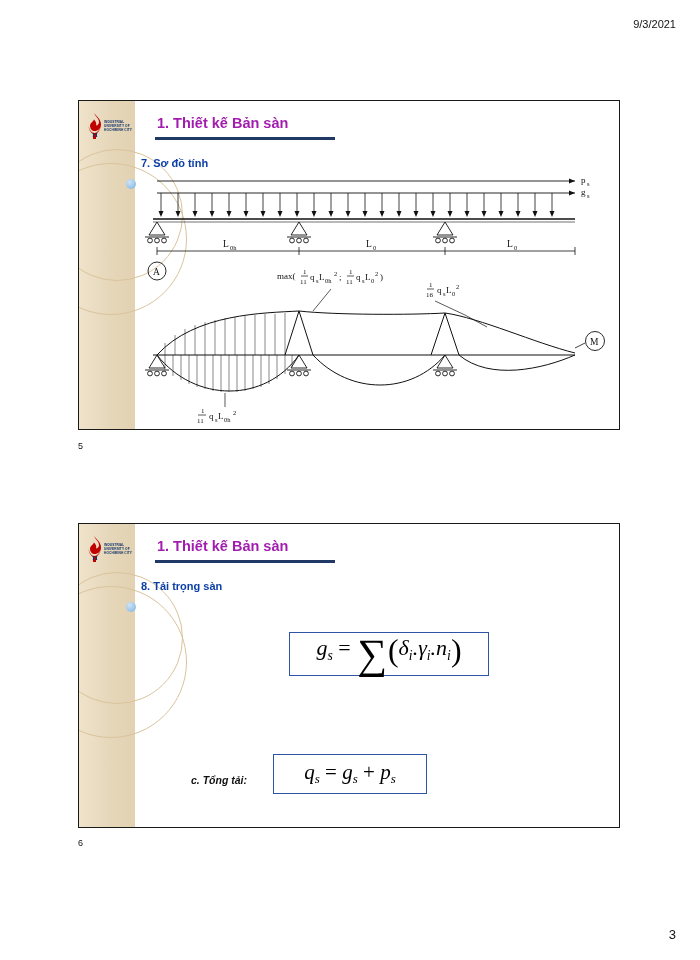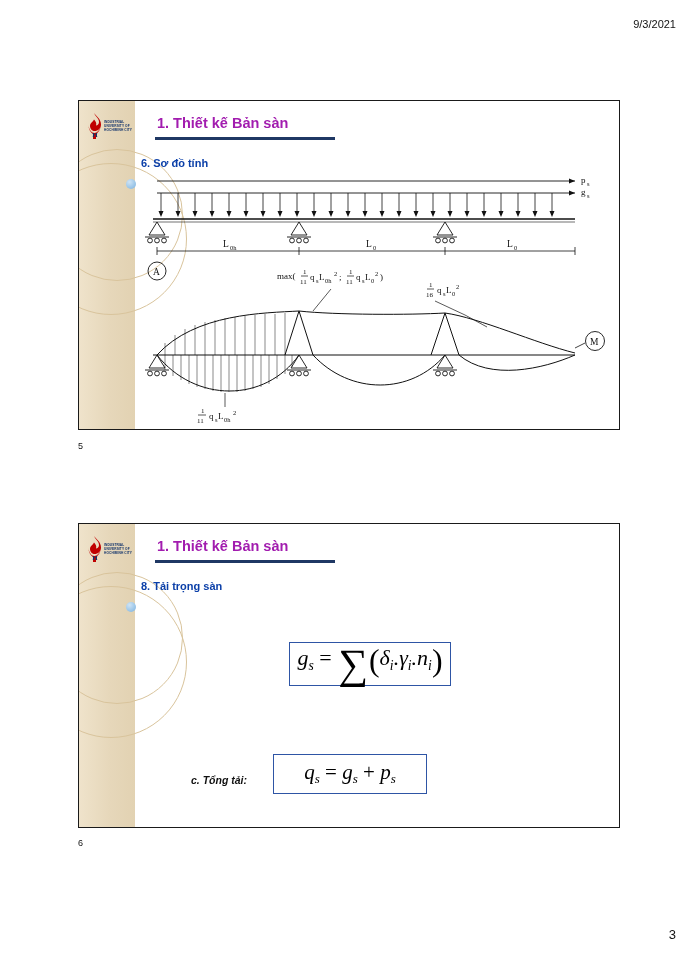--- a/index.html
+++ b/index.html
@@ -197,21 +197,21 @@
       <div>INDUSTRIAL</div>
       <div>UNIVERSITY OF</div>
       <div>HOCHIMINH CITY</div>
     </div>
   </div>
 
   <div class="slide-title">1. Thiết kế Bản sàn</div>
   <div class="title-rule"></div>
 
   <div class="bullet-dot" style="top:78px"></div>
-  <div class="sub-heading" style="top:56px">6. Sơ đồ tính</div>
+  <div class="sub-heading" style="top:56px">7. Sơ đồ tính</div>
 
   <div class="diagram">
     <svg width="486" height="265" viewBox="0 0 486 265">
 
       <g stroke="#111" stroke-width="0.9" fill="none">
 
         <line x1="22" y1="18" x2="440" y2="18"></line>
 
         <line x1="22" y1="30" x2="440" y2="30"></line>
 
@@ -457,21 +457,21 @@
     </div>
   </div>
 
   <div class="slide-title">1. Thiết kế Bản sàn</div>
   <div class="title-rule"></div>
 
   <div class="bullet-dot" style="top:78px"></div>
   <div class="sub-heading" style="top:56px">8. Tải trọng sàn</div>
 
 
-  <div class="formula-box" style="left:210px; top:118px; width:162px; height:44px;">
+  <div class="formula-box" style="left:210px; top:108px; width:200px; height:44px;">
     <span class="math" style="font-size:22px;">g<span class="sub">s</span> <span class="sym">=</span> <span class="big-sigma">∑</span><span class="paren">(</span>δ<span class="sub">i</span>.γ<span class="sub">i</span>.n<span class="sub">i</span><span class="paren">)</span></span>
   </div>
 
 
 
   <div class="s6-line" style="left:112px; top:250px;">
     <span class="italic-bold">c. Tổng tải:</span>
   </div>
 
   <div class="formula-box" style="left:194px; top:230px; width:154px; height:40px;">

